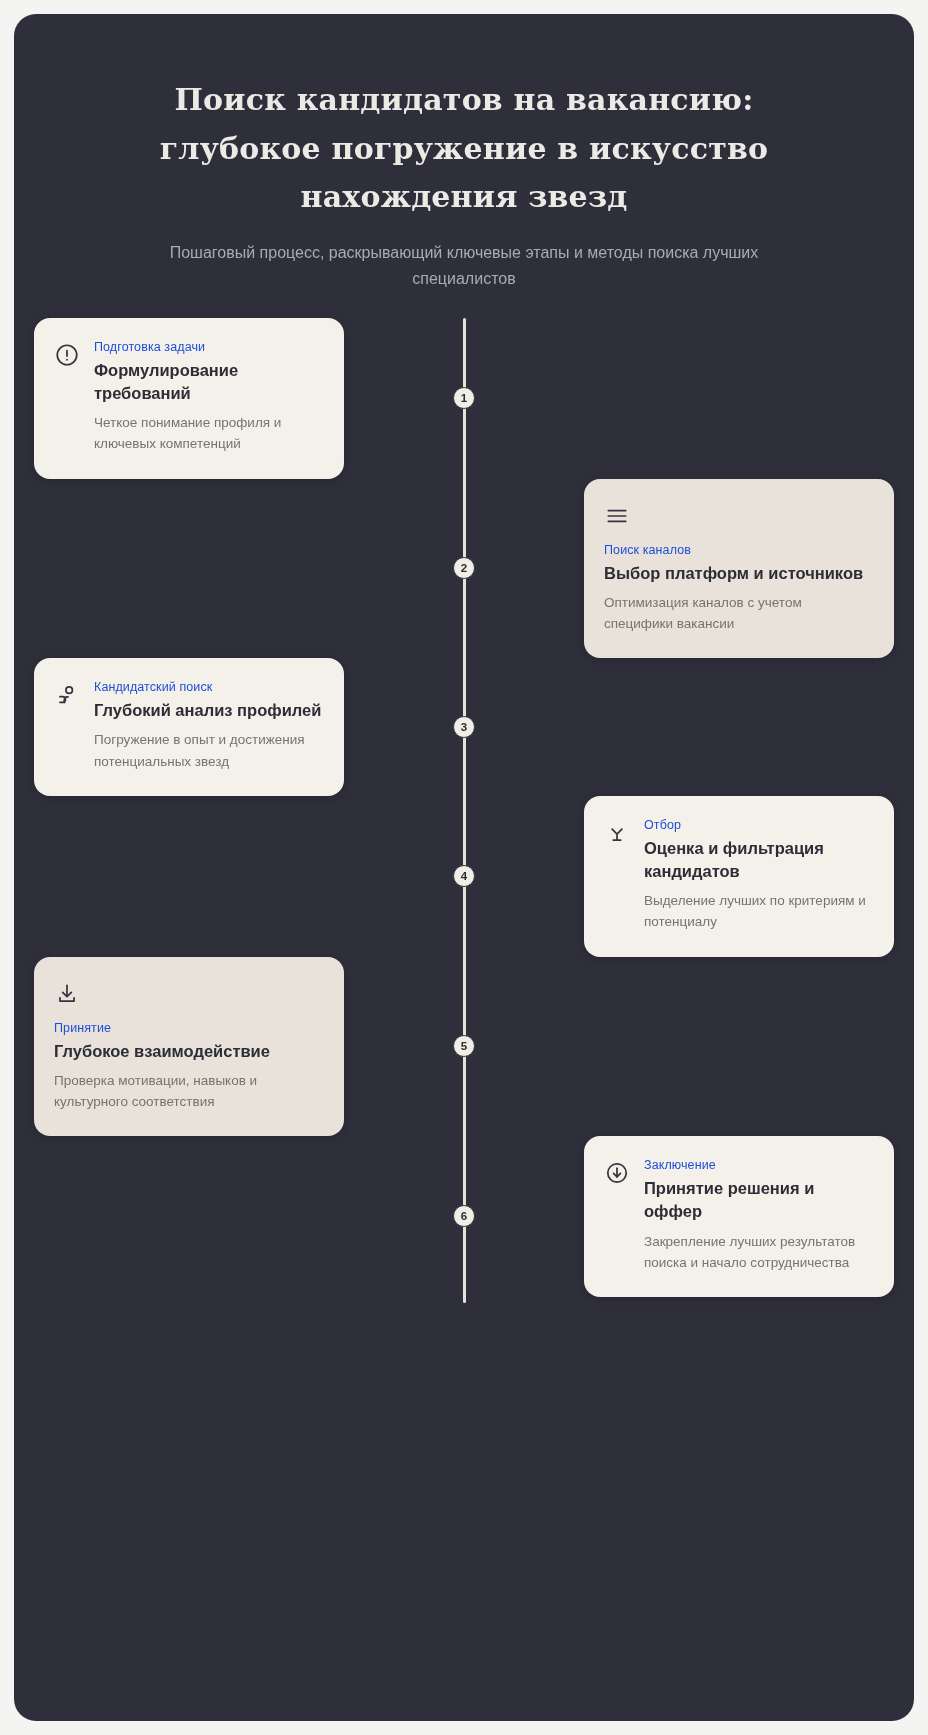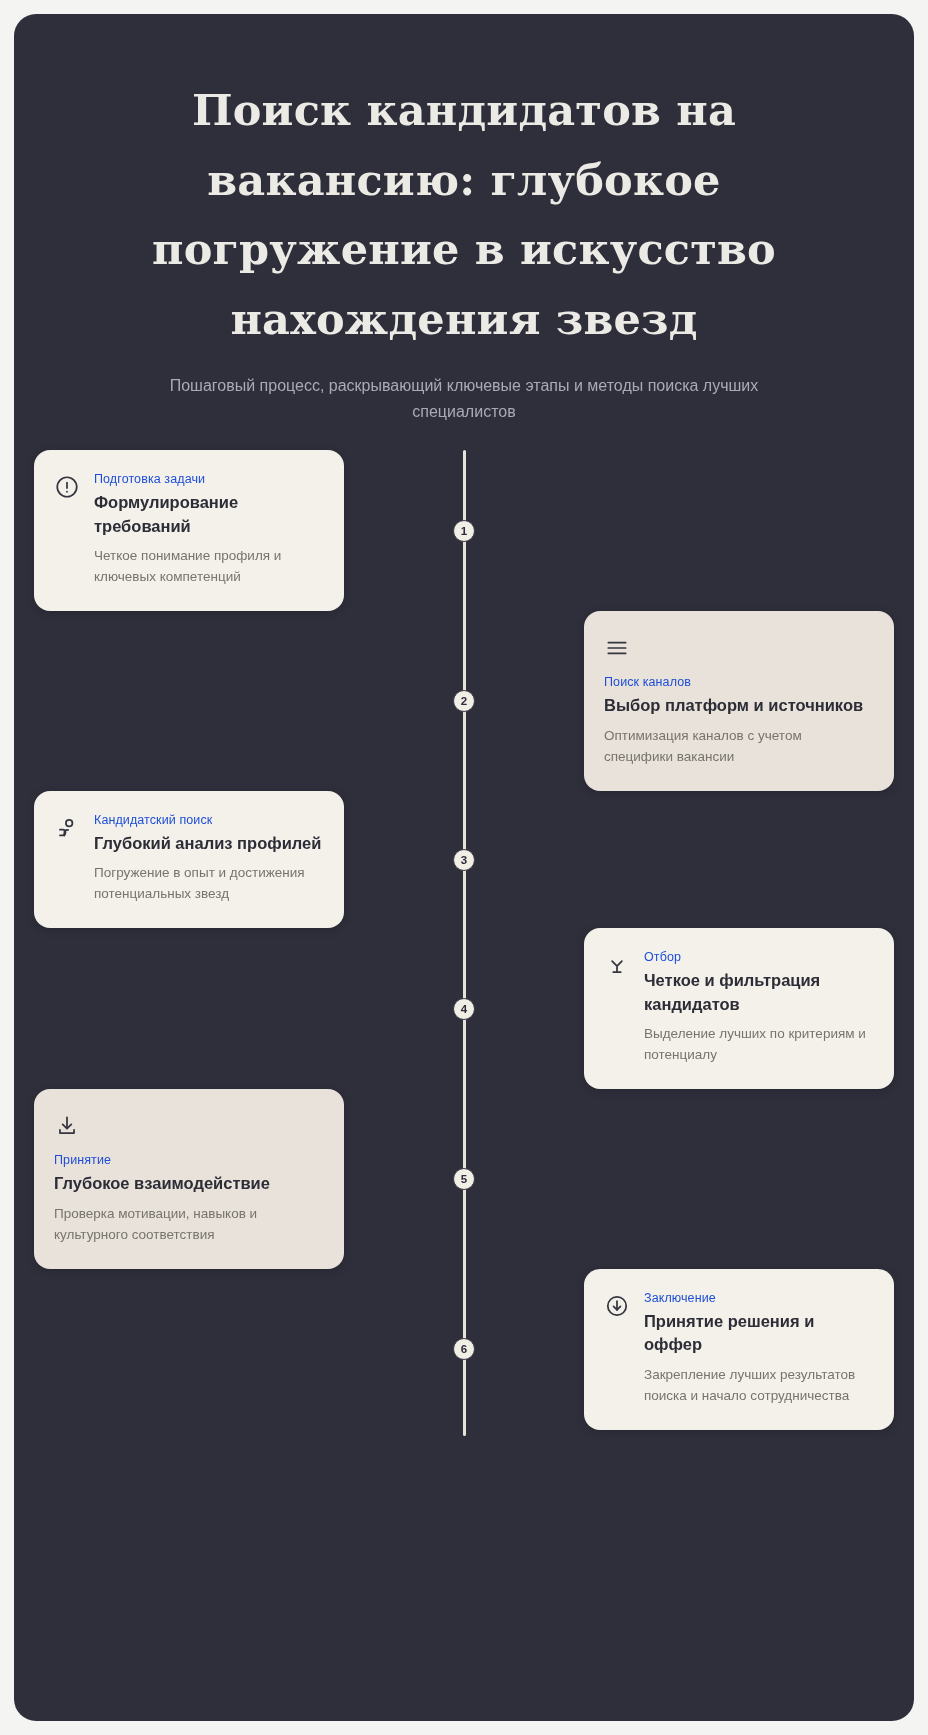--- a/index.html
+++ b/index.html
@@ -29,21 +29,21 @@
 
   
   .header {
     padding: 62px 100px 0 100px;
     text-align: center;
   }
 
   .title {
     font-family: "DejaVu Serif", "Liberation Serif", serif;
     font-weight: bold;
-    font-size: 43px;
+    font-size: 30px;
     line-height: 1.62;
     color: #eceae4;
     letter-spacing: 0.2px;
   }
 
   .subtitle {
     margin-top: 18px;
     font-size: 16px;
     line-height: 1.62;
     color: #a9aab4;
@@ -228,21 +228,21 @@
     <div class="slot">
       <div class="card cream">
         <span class="card-icon">
                 <svg viewBox="0 0 24 24">
                   <path d="M7.5 8.5L12 13l4.5-4.5" fill="none" stroke="currentColor" stroke-width="1.6" stroke-linecap="round" stroke-linejoin="round"></path>
                   <path d="M12 14v4.5M8.5 18.5h7" fill="none" stroke="currentColor" stroke-width="1.6" stroke-linecap="round" stroke-linejoin="round"></path>
                 </svg>
               </span>
         <div class="card-body">
           <div class="card-kicker">Отбор</div>
-          <div class="card-title">Четкое и фильтрация кандидатов</div>
+          <div class="card-title">Оценка и фильтрация кандидатов</div>
           <div class="card-desc">Выделение лучших по критериям и потенциалу</div>
         </div>
       </div>
     </div>
     <div class="marker">
       <span>4</span>
     </div>
   </div>
         <div class="row left">
     <div class="slot">

